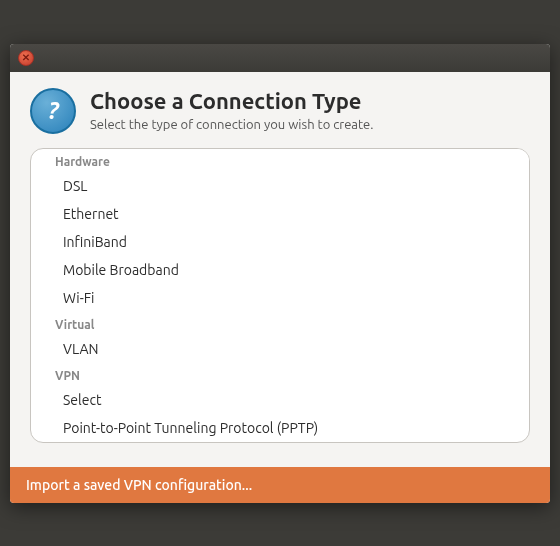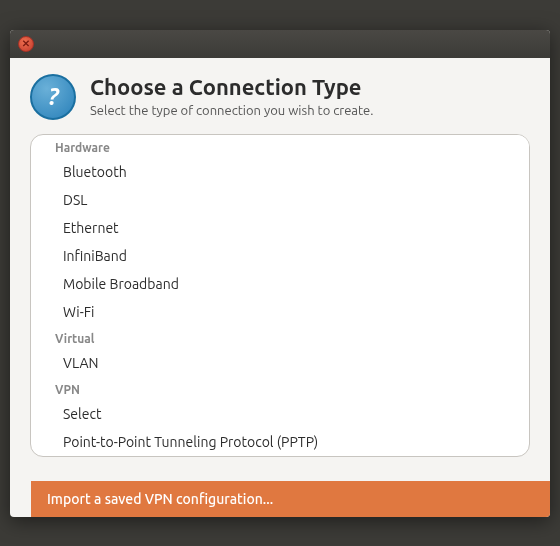--- a/index.html
+++ b/index.html
@@ -119,21 +119,20 @@
       cursor: pointer;
       color: #2c2c2c;
       font-size: 14px;
     }
 
     .bottom-bar {
       background: #e07840;
       padding: 10px 16px;
       display: flex;
       align-items: center;
-      margin-left: 21px;
     }
 
     .import-btn {
       background: none;
       border: none;
       color: white;
       font-size: 14px;
       cursor: pointer;
       font-family: Ubuntu, 'Segoe UI', sans-serif;
       font-weight: 500;
@@ -156,21 +155,20 @@
       </div>
       <div class="header-text">
         <div class="dialog-title">Choose a Connection Type</div>
         <div class="dialog-subtitle">Select the type of connection you wish to create.</div>
       </div>
     </div>
 
     <div class="list-container">
 
     <div class="section-header">Hardware</div>
-        <div class="list-item">Bluetooth</div>
         <div class="list-item">DSL</div>
         <div class="list-item">Ethernet</div>
         <div class="list-item">InfiniBand</div>
         <div class="list-item">Mobile Broadband</div>
         <div class="list-item">Wi-Fi</div>
         <div class="section-header">Virtual</div>
         <div class="list-item">VLAN</div>
         <div class="section-header">VPN</div>
         <div class="list-item">Select</div>
         <div class="list-item">Point-to-Point Tunneling Protocol (PPTP)</div>

